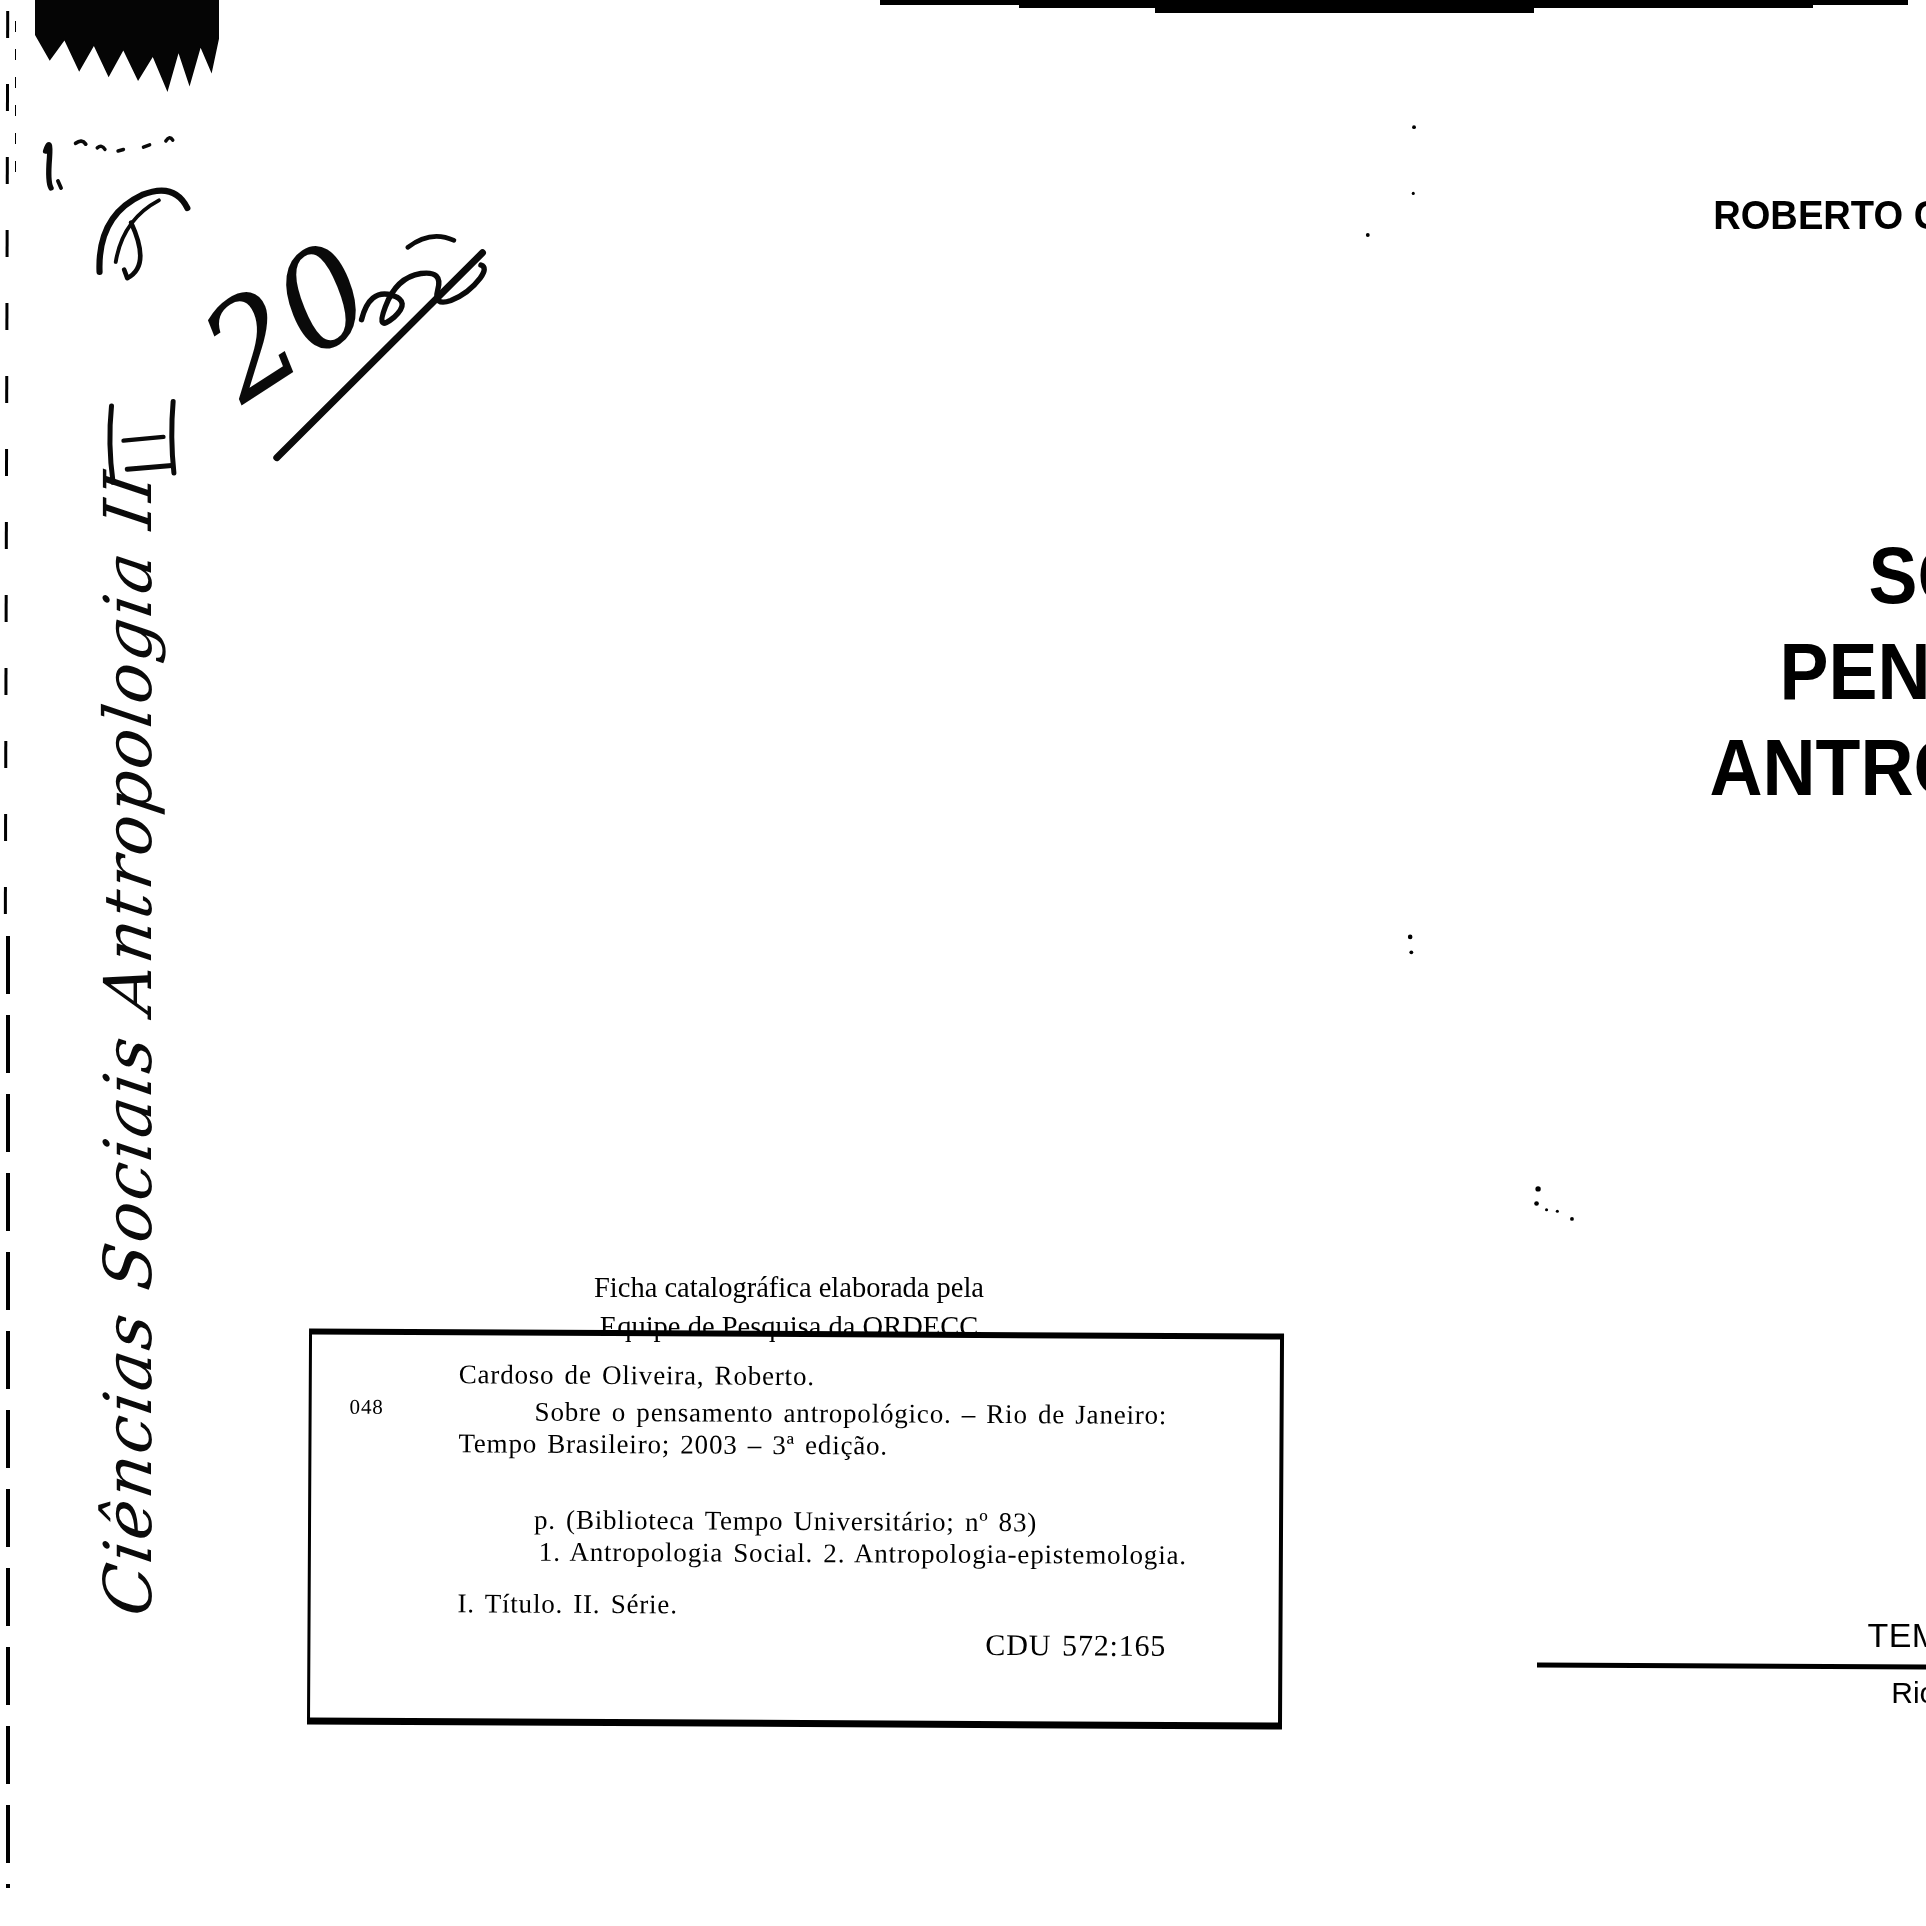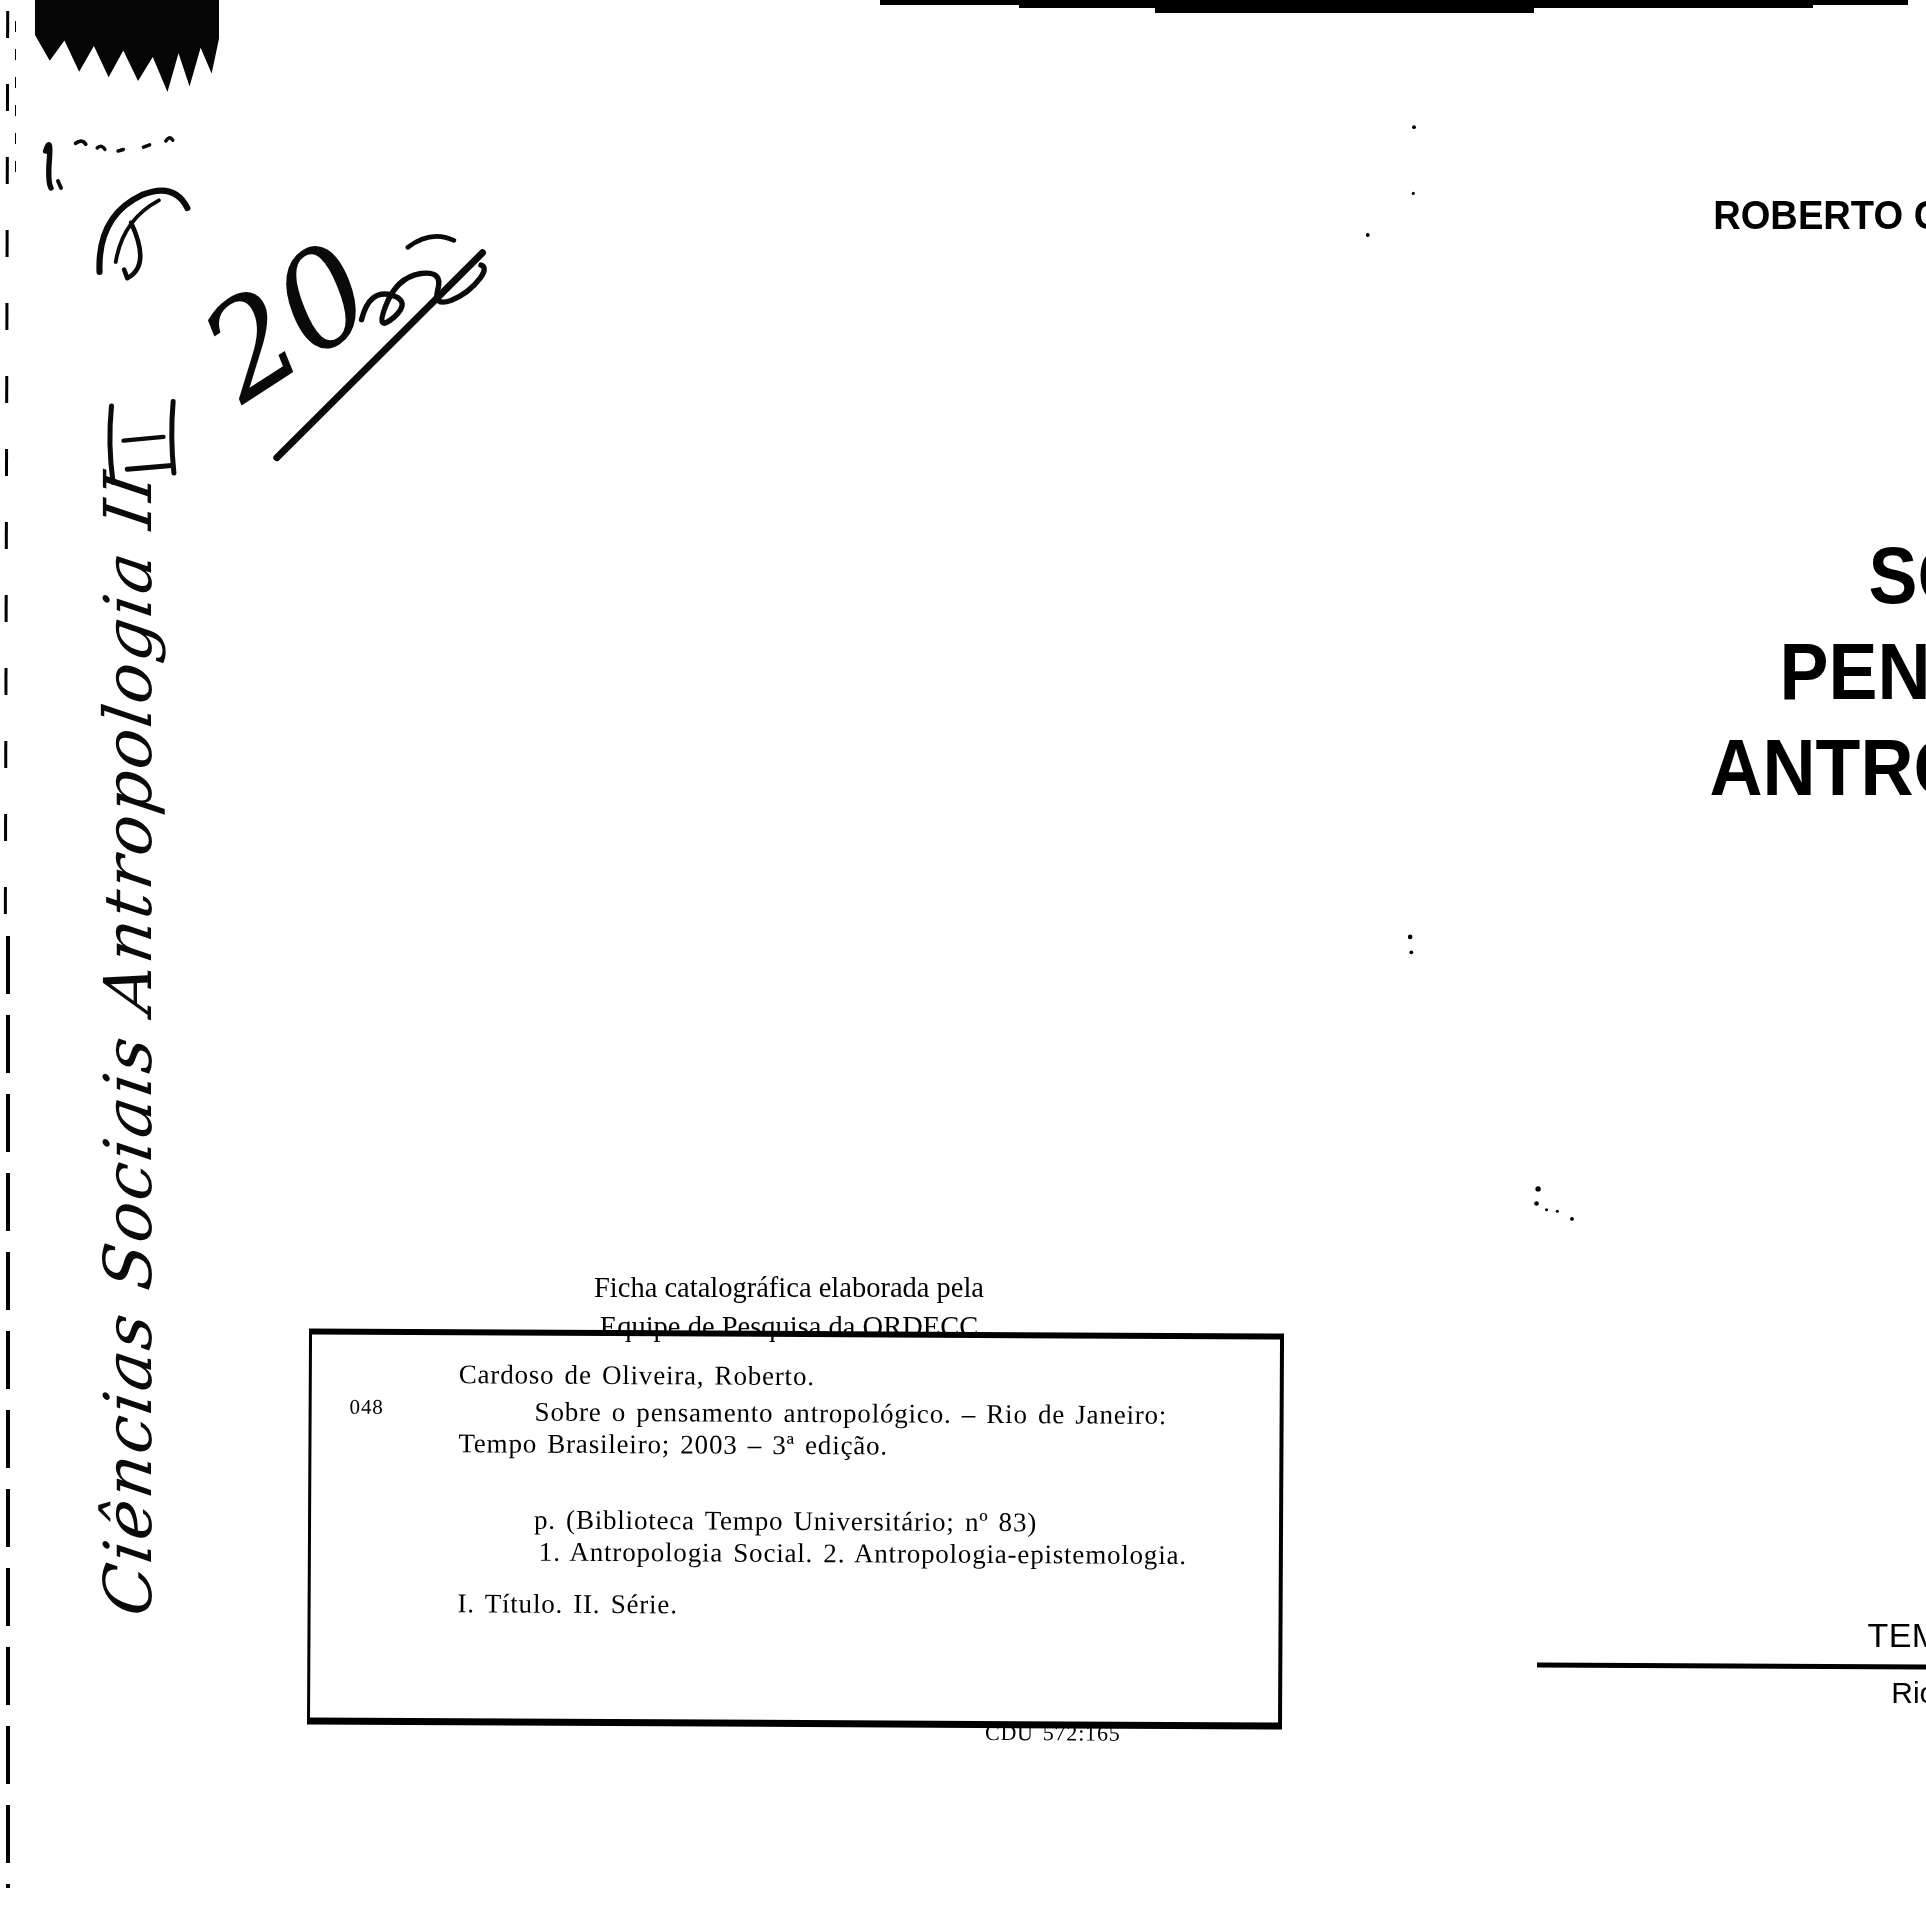--- a/index.html
+++ b/index.html
@@ -61,21 +61,21 @@
   }
   .card-line{position:absolute;font-size:27px;line-height:1.1;letter-spacing:0.8px;
     word-spacing:2.7px;white-space:nowrap;}
   .cl-author{left:458px;top:1362px;}
   .cl-call{left:349px;top:1398px;font-size:21px;}
   .cl-title{left:534px;top:1399px;}
   .cl-imprint{left:458px;top:1431px;}
   .cl-series{left:534px;top:1507px;}
   .cl-subjects{left:539px;top:1539px;}
   .cl-tracing{left:458px;top:1571px;margin-top:20px;}
-  .cl-cdu{left:986px;top:1720px;font-size:22px;}
+  .cl-cdu{left:986px;top:1627px;font-size:30px;}
   
   .spine-text{
     position:absolute;left:65px;top:1606px;width:1152px;height:127px;
     transform:rotate(-90deg) skewX(-8deg);transform-origin:0 0;
     font-family:"DejaVu Serif",serif;font-style:italic;font-size:66px;line-height:127px;
     letter-spacing:2.3px;white-space:nowrap;color:#0a0a0a;
   }
   .overlay{position:absolute;left:0;top:0;width:2704px;height:1964px;pointer-events:none;}
 </style>
 </head>

